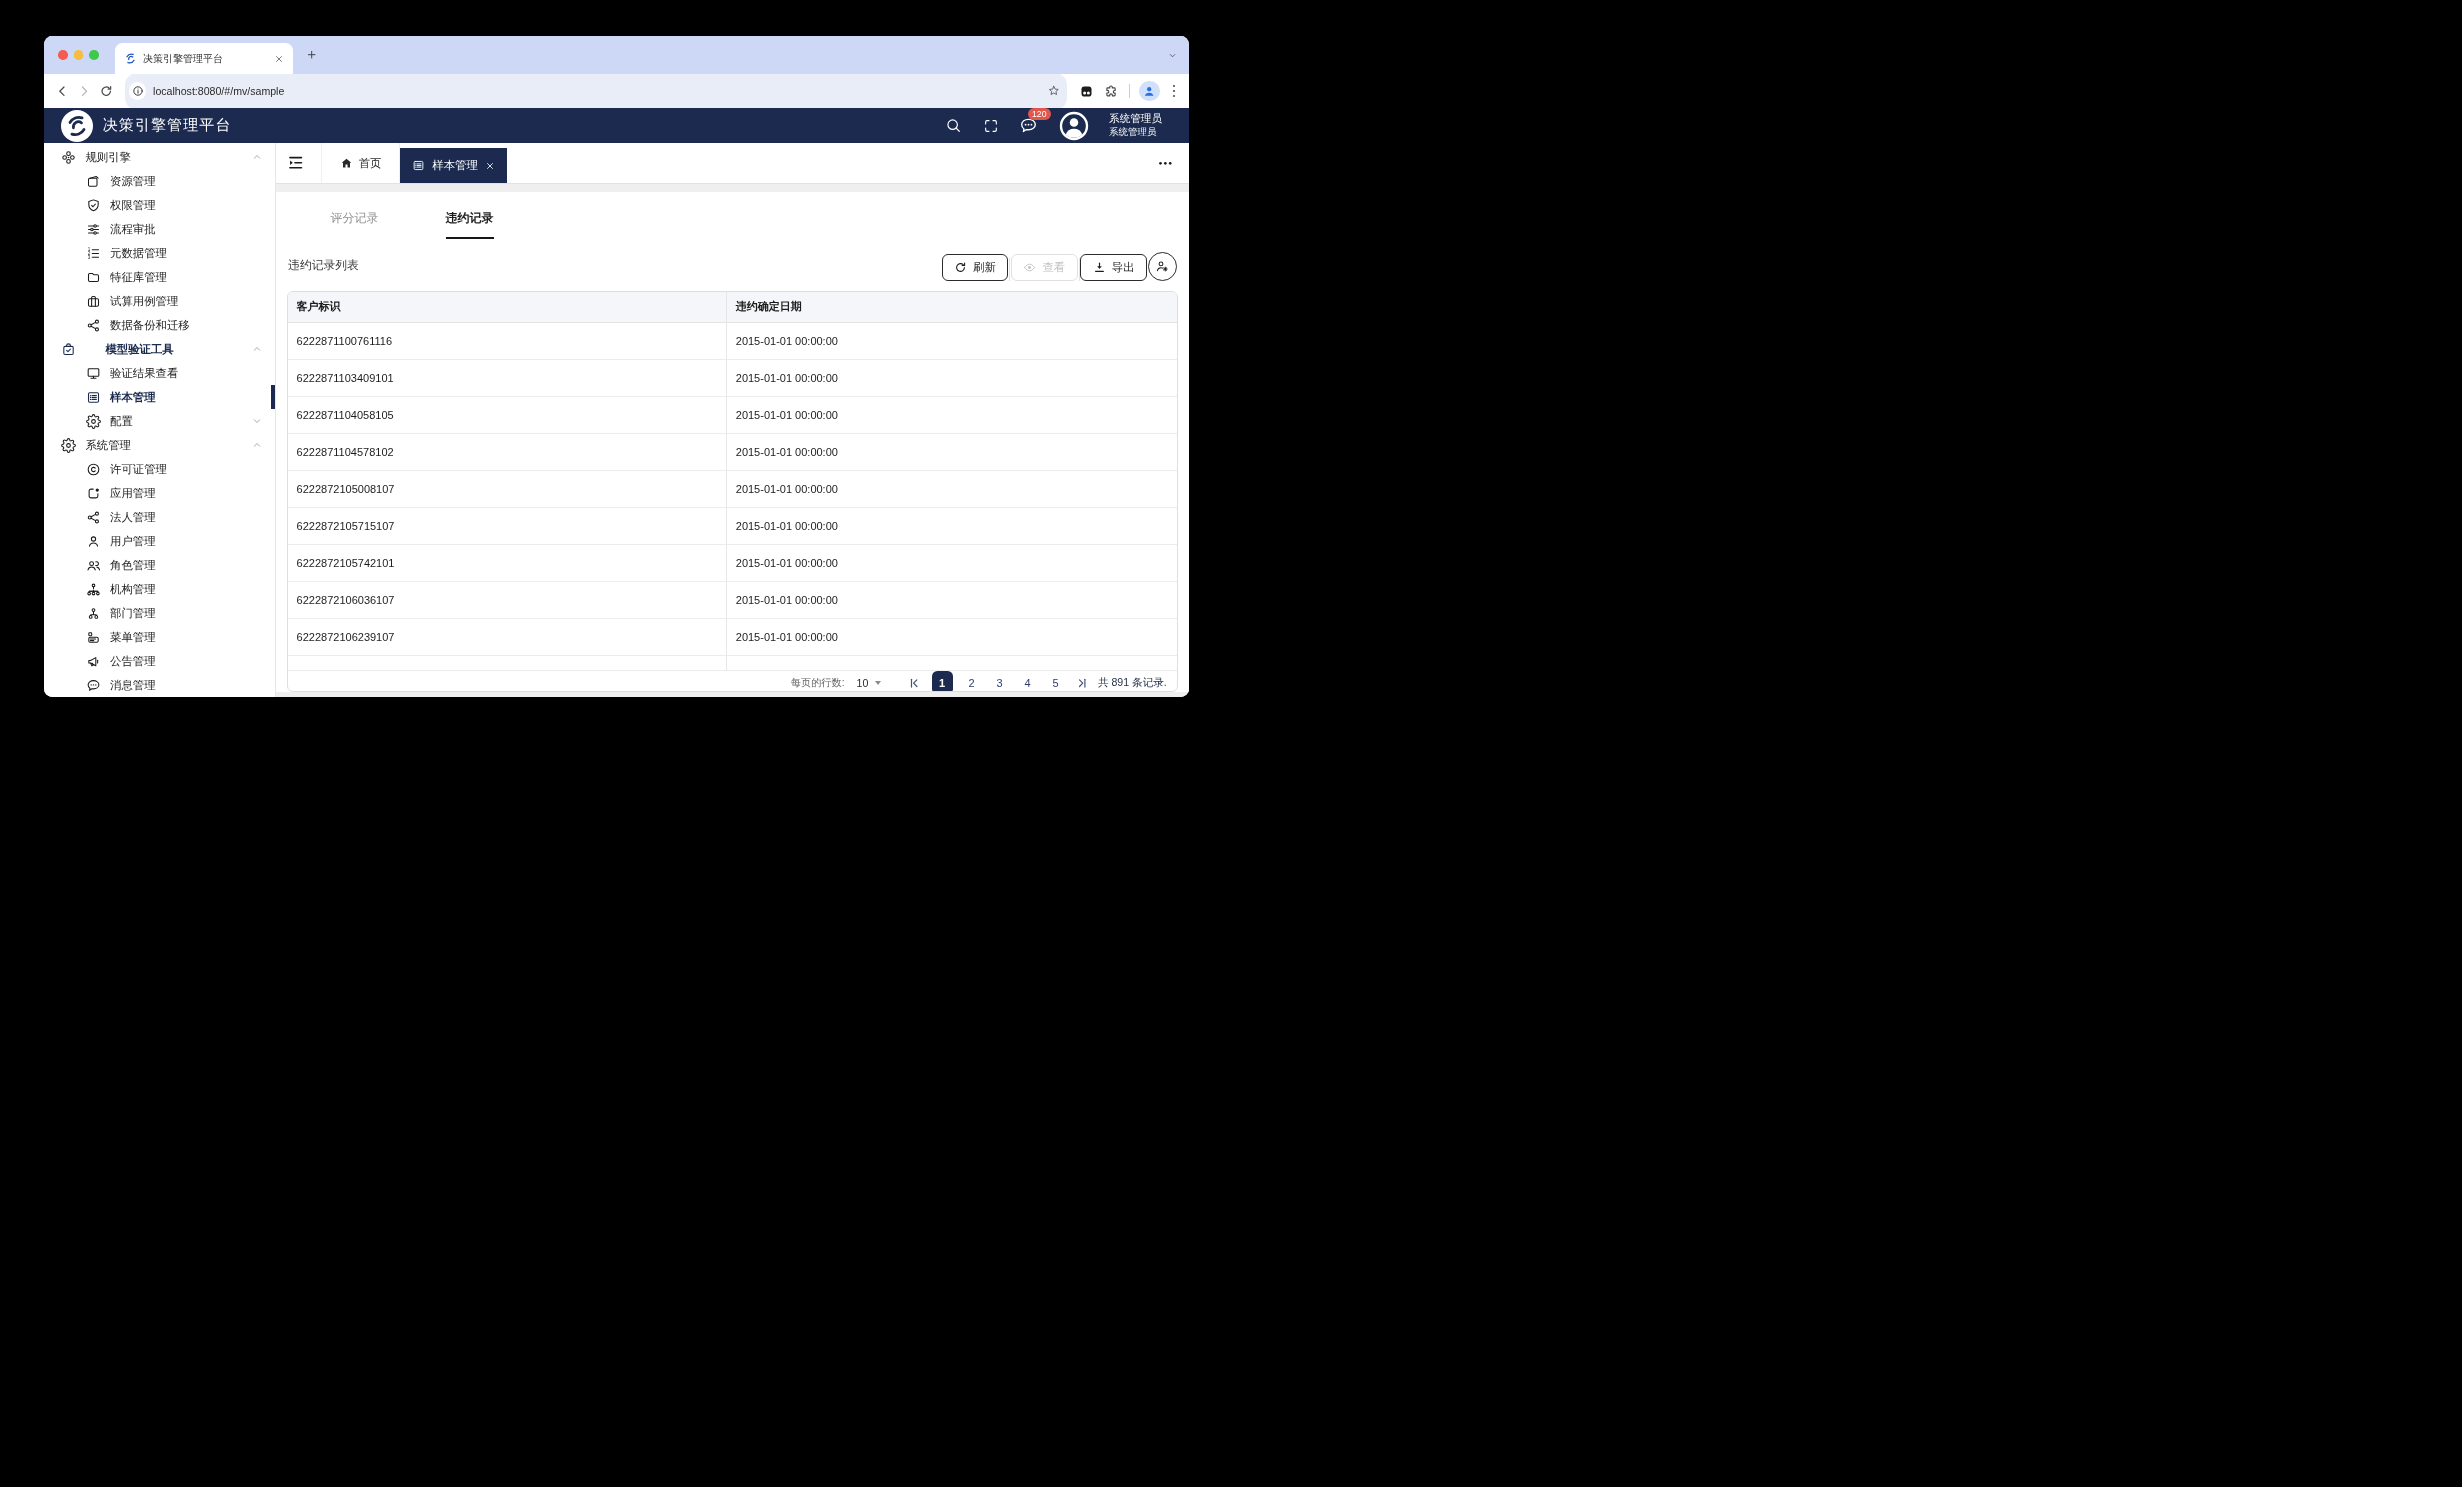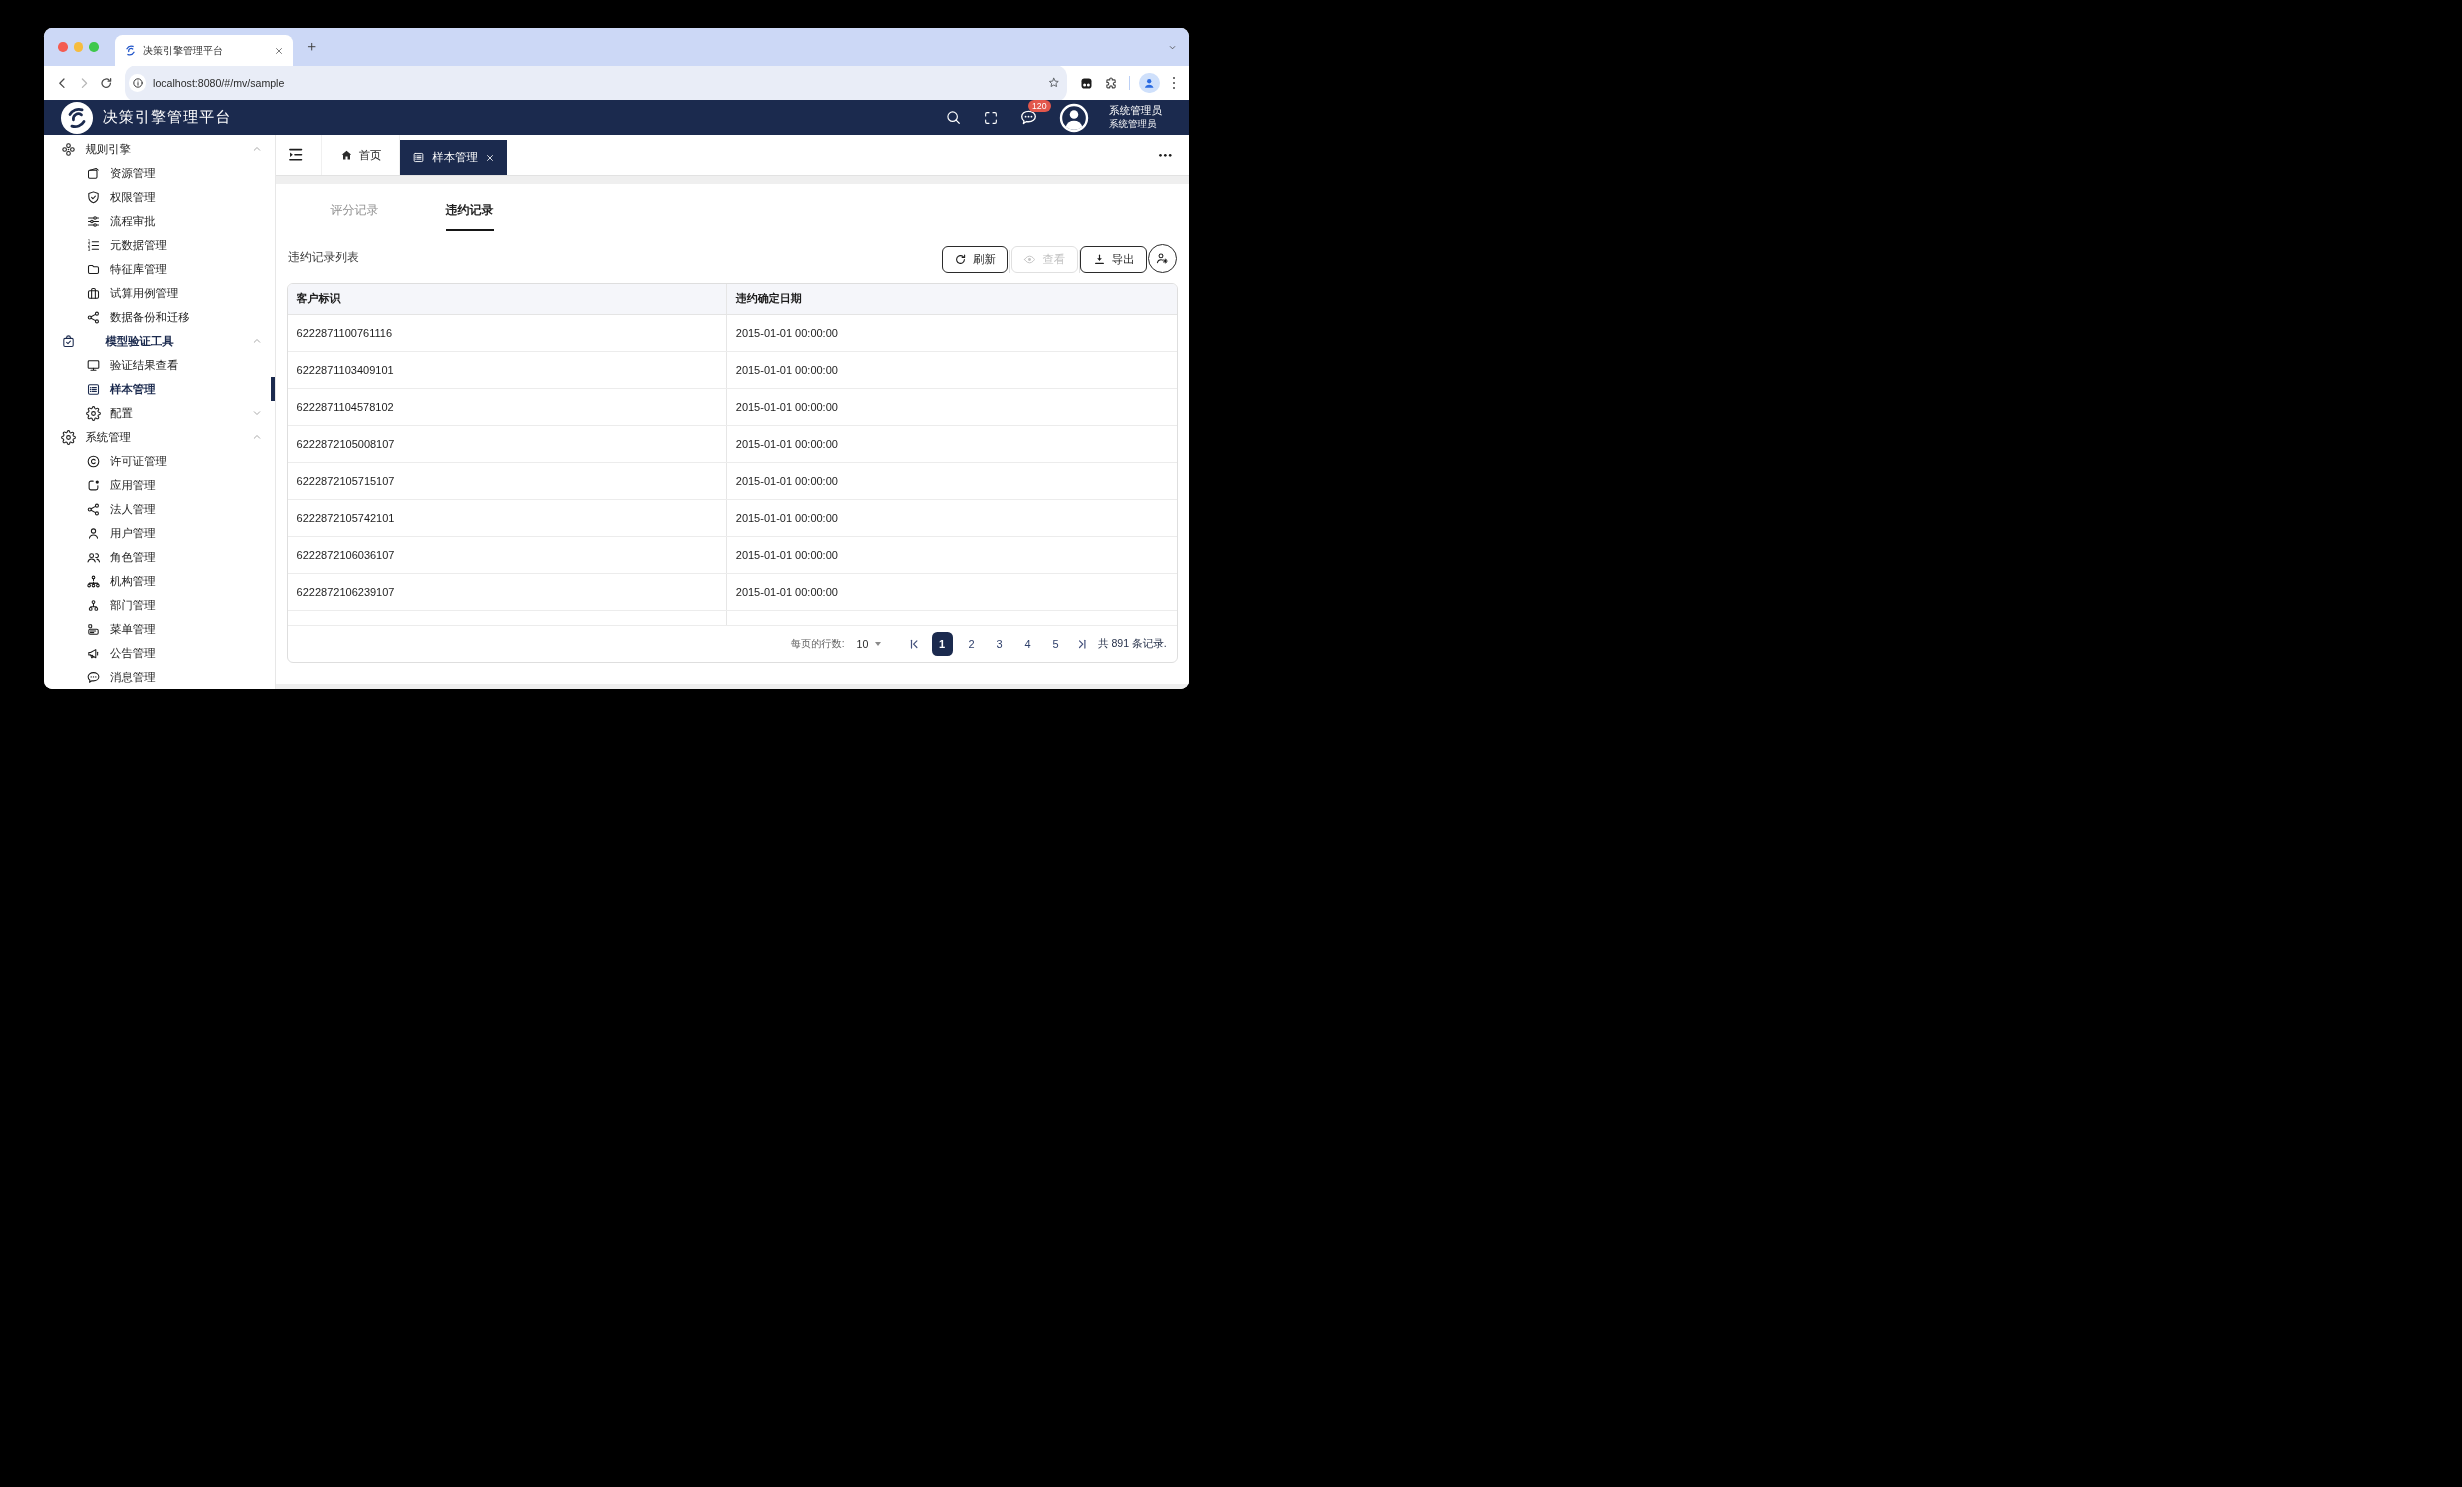--- a/index.html
+++ b/index.html
@@ -1,19 +1,19 @@
 <!DOCTYPE html>
 <html style="font-size:12px"><head>
 <meta charset="utf-8">
 <style>
   html,body{margin:0;padding:0;background:#000;}
   body{width:1231px;height:744px;position:relative;font-family:"Liberation Sans","DejaVu Sans",sans-serif;
        -webkit-font-smoothing:antialiased;}
   .ic{fill:none;stroke:currentColor;stroke-width:1.7;stroke-linecap:round;stroke-linejoin:round;display:block;}
-  .window{position:absolute;left:44px;top:28px;width:1145px;height:661px;border-radius:8.3px;overflow:hidden;
+  .window{position:absolute;left:44px;top:36px;width:1145px;height:661px;border-radius:8.3px;overflow:hidden;
           background:#fff;display:flex;flex-direction:column;}
   
   .tabstrip{height:38px;background:#ccd8f6;display:flex;align-items:center;flex:0 0 auto;position:relative;}
   .lights{display:flex;gap:6px;margin:0 0 0 14.4px;}
   .light{width:9.5px;height:9.5px;border-radius:50%;}
   .l-red{background:#f45c51;}.l-yellow{background:#f6bc3e;}.l-green{background:#3fc84c;}
   .btab{position:absolute;left:71px;bottom:0;height:31px;width:178px;background:#fff;border-radius:7.6px 7.6px 0 0;
         display:flex;align-items:center;padding:0 9px;box-sizing:border-box;gap:6px;}
   .btab-title{font-size:10px;color:#2f2f2f;flex:1;white-space:nowrap;overflow:hidden;}
   .newtab{position:absolute;left:262px;color:#3c3c3c;width:11.4px;height:11.4px;}
@@ -649,20 +649,24 @@
             <tbody>
               <tr>
                   <td>6222871100761116</td>
                   <td class="c2b">2015-01-01 00:00:00</td>
                 </tr>
               <tr>
                   <td>6222871103409101</td>
                   <td class="c2b">2015-01-01 00:00:00</td>
                 </tr>
               <tr>
+                  <td>6222871104058105</td>
+                  <td class="c2b">2015-01-01 00:00:00</td>
+                </tr>
+              <tr>
                   <td>6222871104578102</td>
                   <td class="c2b">2015-01-01 00:00:00</td>
                 </tr>
               <tr>
                   <td>6222872105008107</td>
                   <td class="c2b">2015-01-01 00:00:00</td>
                 </tr>
               <tr>
                   <td>6222872105715107</td>
                   <td class="c2b">2015-01-01 00:00:00</td>

